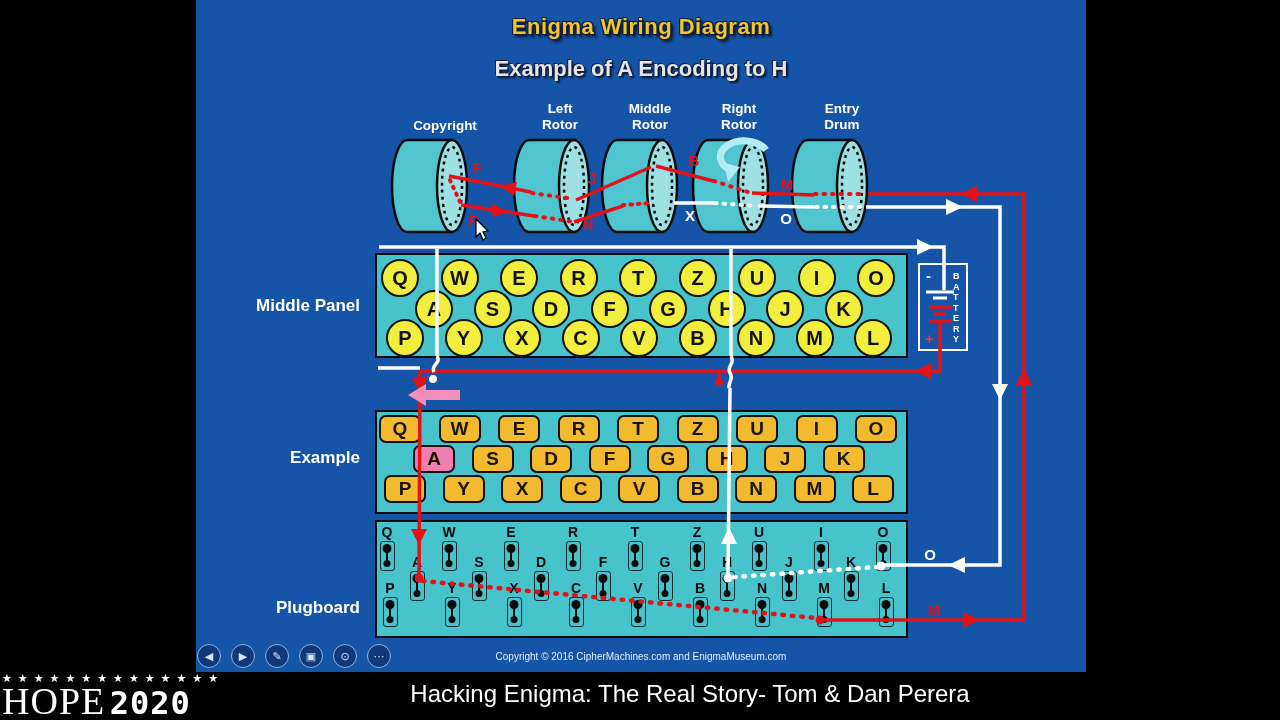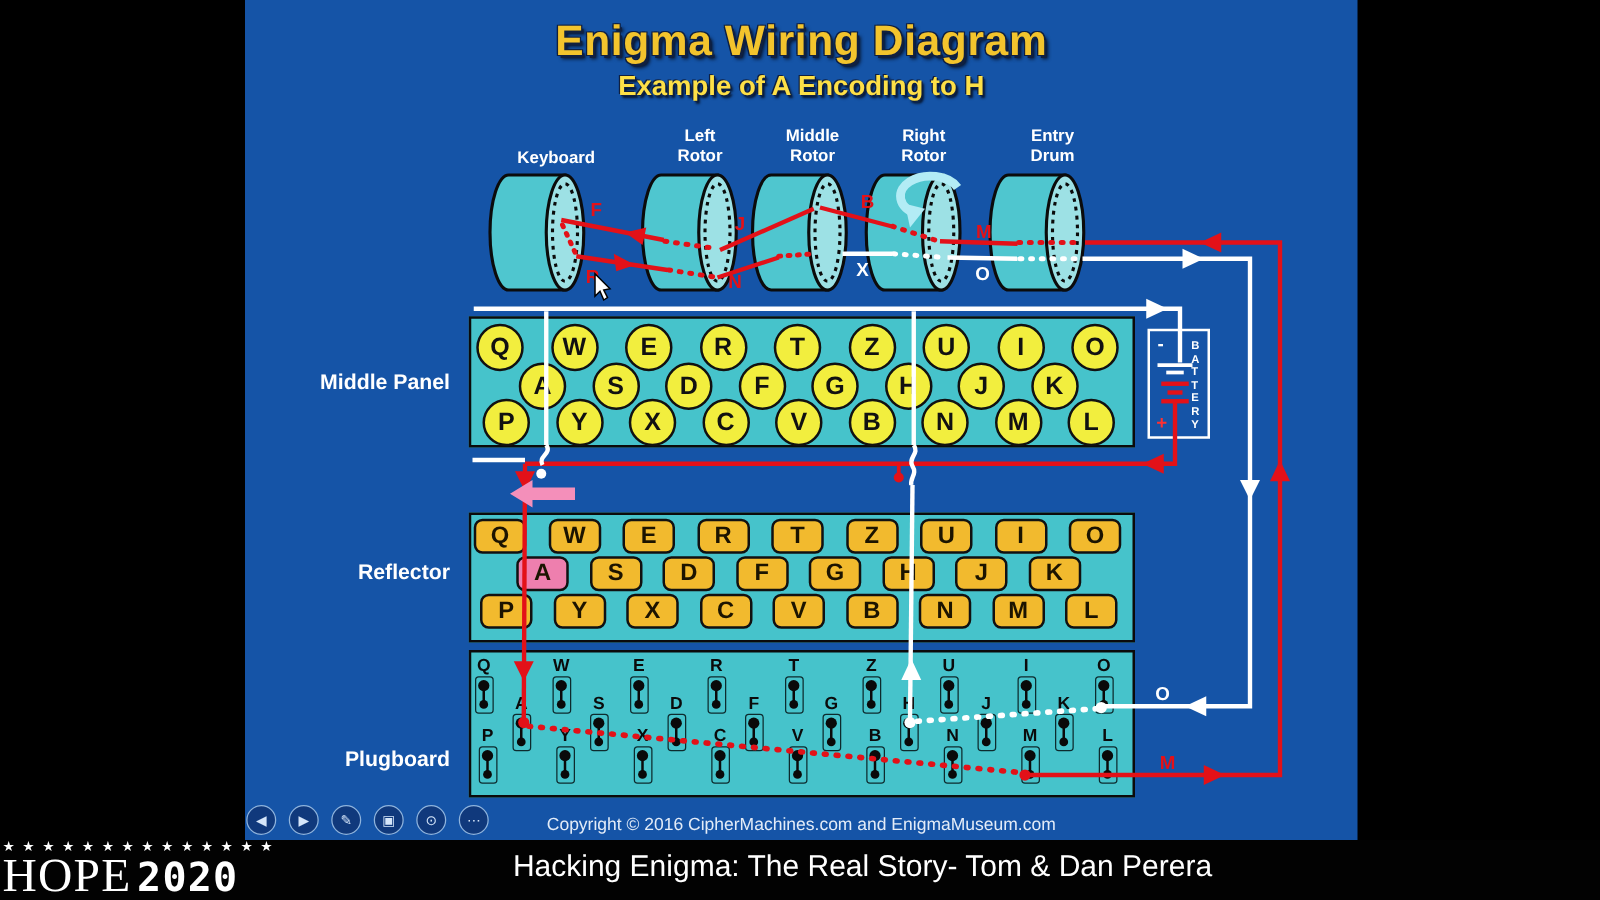--- a/index.html
+++ b/index.html
@@ -1,24 +1,24 @@
 <!DOCTYPE html>
 <html><head>
 <meta charset="utf-8">
 <style>
   html,body{margin:0;padding:0;background:#000;}
   #page{position:relative;width:1280px;height:720px;background:#000;overflow:hidden;
         font-family:"Liberation Sans",sans-serif;}
   
   #slide{position:absolute;left:196px;top:0;width:890px;height:672px;background:#1554a7;}
   .title{position:absolute;left:0;top:14px;width:890px;text-align:center;
-         font-size:34px;font-weight:bold;color:#f3c42d;letter-spacing:.5px;
+         font-size:22px;font-weight:bold;color:#f3c42d;letter-spacing:.5px;
          text-shadow:2px 2px 0 #102040,-1px -1px 0 #102040,1px -1px 0 #102040,-1px 1px 0 #102040,3px 3px 3px #061228;}
   .subtitle{position:absolute;left:0;top:56px;width:890px;text-align:center;
-         font-size:22px;font-weight:bold;color:#fde047;
+         font-size:22px;font-weight:bold;color:#e5e5e5;
          text-shadow:1px 1px 0 #102040,-1px -1px 0 #102040,2px 2px 2px #061228;}
   .rotor-label{position:absolute;color:#fff;font-size:13.5px;font-weight:bold;text-align:center;line-height:16px;}
   .side-label{position:absolute;color:#fff;font-size:17px;font-weight:bold;text-align:right;width:150px;}
   
   .panel{position:absolute;left:375px;width:533px;background:#46c3cb;border:2.5px solid #0b0b0b;box-sizing:border-box;}
   #light-panel{top:253px;height:105px;}
   #keyboard-panel{top:410px;height:104px;}
   #plugboard-panel{top:520px;height:118px;}
   .row{position:absolute;display:flex;}
   .lamp{width:38px;height:38px;border-radius:50%;background:#f2ee3e;border:2px solid #111;
@@ -38,21 +38,21 @@
   .socket::after{content:"";position:absolute;left:50%;transform:translateX(-50%);bottom:3px;
         width:7px;height:7px;border-radius:50%;background:#0a0a0a;}
   
   #battery{position:absolute;left:918px;top:263px;width:50px;height:88px;border:2px solid #fff;
         box-sizing:border-box;color:#fff;}
   #battery .minus{position:absolute;left:6px;top:2px;font-size:15px;font-weight:bold;}
   #battery .plus{position:absolute;left:5px;bottom:2px;font-size:15px;font-weight:bold;color:#ff3030;}
   #battery .vlabel{position:absolute;right:3px;top:6px;width:10px;font-size:9px;font-weight:bold;
         line-height:10.5px;word-break:break-all;letter-spacing:0;}
   
-  .copyright{position:absolute;left:0;top:651px;width:890px;text-align:center;font-size:14px;color:#e3ecf8;}
+  .copyright{position:absolute;left:0;top:651px;width:890px;text-align:center;font-size:10px;color:#e3ecf8;}
   #toolbar{position:absolute;left:197px;top:644px;display:flex;gap:10px;}
   .tbtn{width:24px;height:24px;border-radius:50%;background:rgba(12,34,90,.55);border:1.5px solid #8fb4dd;
         box-sizing:border-box;color:#d6e6fa;font-size:11px;display:flex;align-items:center;justify-content:center;}
   
   #footer{position:absolute;left:0;top:672px;width:1280px;height:48px;background:#020202;}
   #hope{position:absolute;left:2px;top:0;width:250px;color:#fff;}
   #hope .stars{font-size:11px;letter-spacing:6px;color:#fff;line-height:12px;white-space:nowrap;}
   #hope .brand{line-height:34px;white-space:nowrap;}
   #hope .brand .h{font-family:"Liberation Serif",serif;font-size:38px;letter-spacing:1px;}
   #hope .brand .y{font-family:"DejaVu Sans Mono",monospace;font-weight:bold;font-size:32px;letter-spacing:1px;}
@@ -63,40 +63,40 @@
   .wlbl{font-family:"Liberation Sans",sans-serif;font-size:15px;font-weight:bold;}
 </style>
 </head>
 <body>
 
 <div id="page">
   <div id="slide">
     <div class="title">Enigma Wiring Diagram</div>
     <div class="subtitle">Example of A Encoding to H</div>
 
-    <div class="rotor-label" style="left:204px;top:118px;width:90px;">Keyboard</div>
+    <div class="rotor-label" style="left:204px;top:118px;width:90px;">Copyright</div>
     <div class="rotor-label" style="left:324px;top:101px;width:80px;">
       <span style="display:block">Left</span>
       <span style="display:block">Rotor</span>
     </div>
     <div class="rotor-label" style="left:414px;top:101px;width:80px;">
       <span style="display:block">Middle</span>
       <span style="display:block">Rotor</span>
     </div>
     <div class="rotor-label" style="left:503px;top:101px;width:80px;">
       <span style="display:block">Right</span>
       <span style="display:block">Rotor</span>
     </div>
     <div class="rotor-label" style="left:606px;top:101px;width:80px;">
       <span style="display:block">Entry</span>
       <span style="display:block">Drum</span>
     </div>
 
     <div class="side-label" style="left:14px;top:296px;">Middle Panel</div>
-    <div class="side-label" style="left:14px;top:448px;">Reflector</div>
+    <div class="side-label" style="left:14px;top:448px;">Example</div>
     <div class="side-label" style="left:14px;top:562px;margin-top:36px;">Plugboard</div>
 
     <div class="copyright">Copyright © 2016 CipherMachines.com and EnigmaMuseum.com</div>
   </div>
 
   <div id="light-panel" class="panel"></div>
   <div class="row" style="left:381px;top:259px;gap:21.5px;">
     <span class="lamp">Q</span>
     <span class="lamp">W</span>
     <span class="lamp">E</span>

